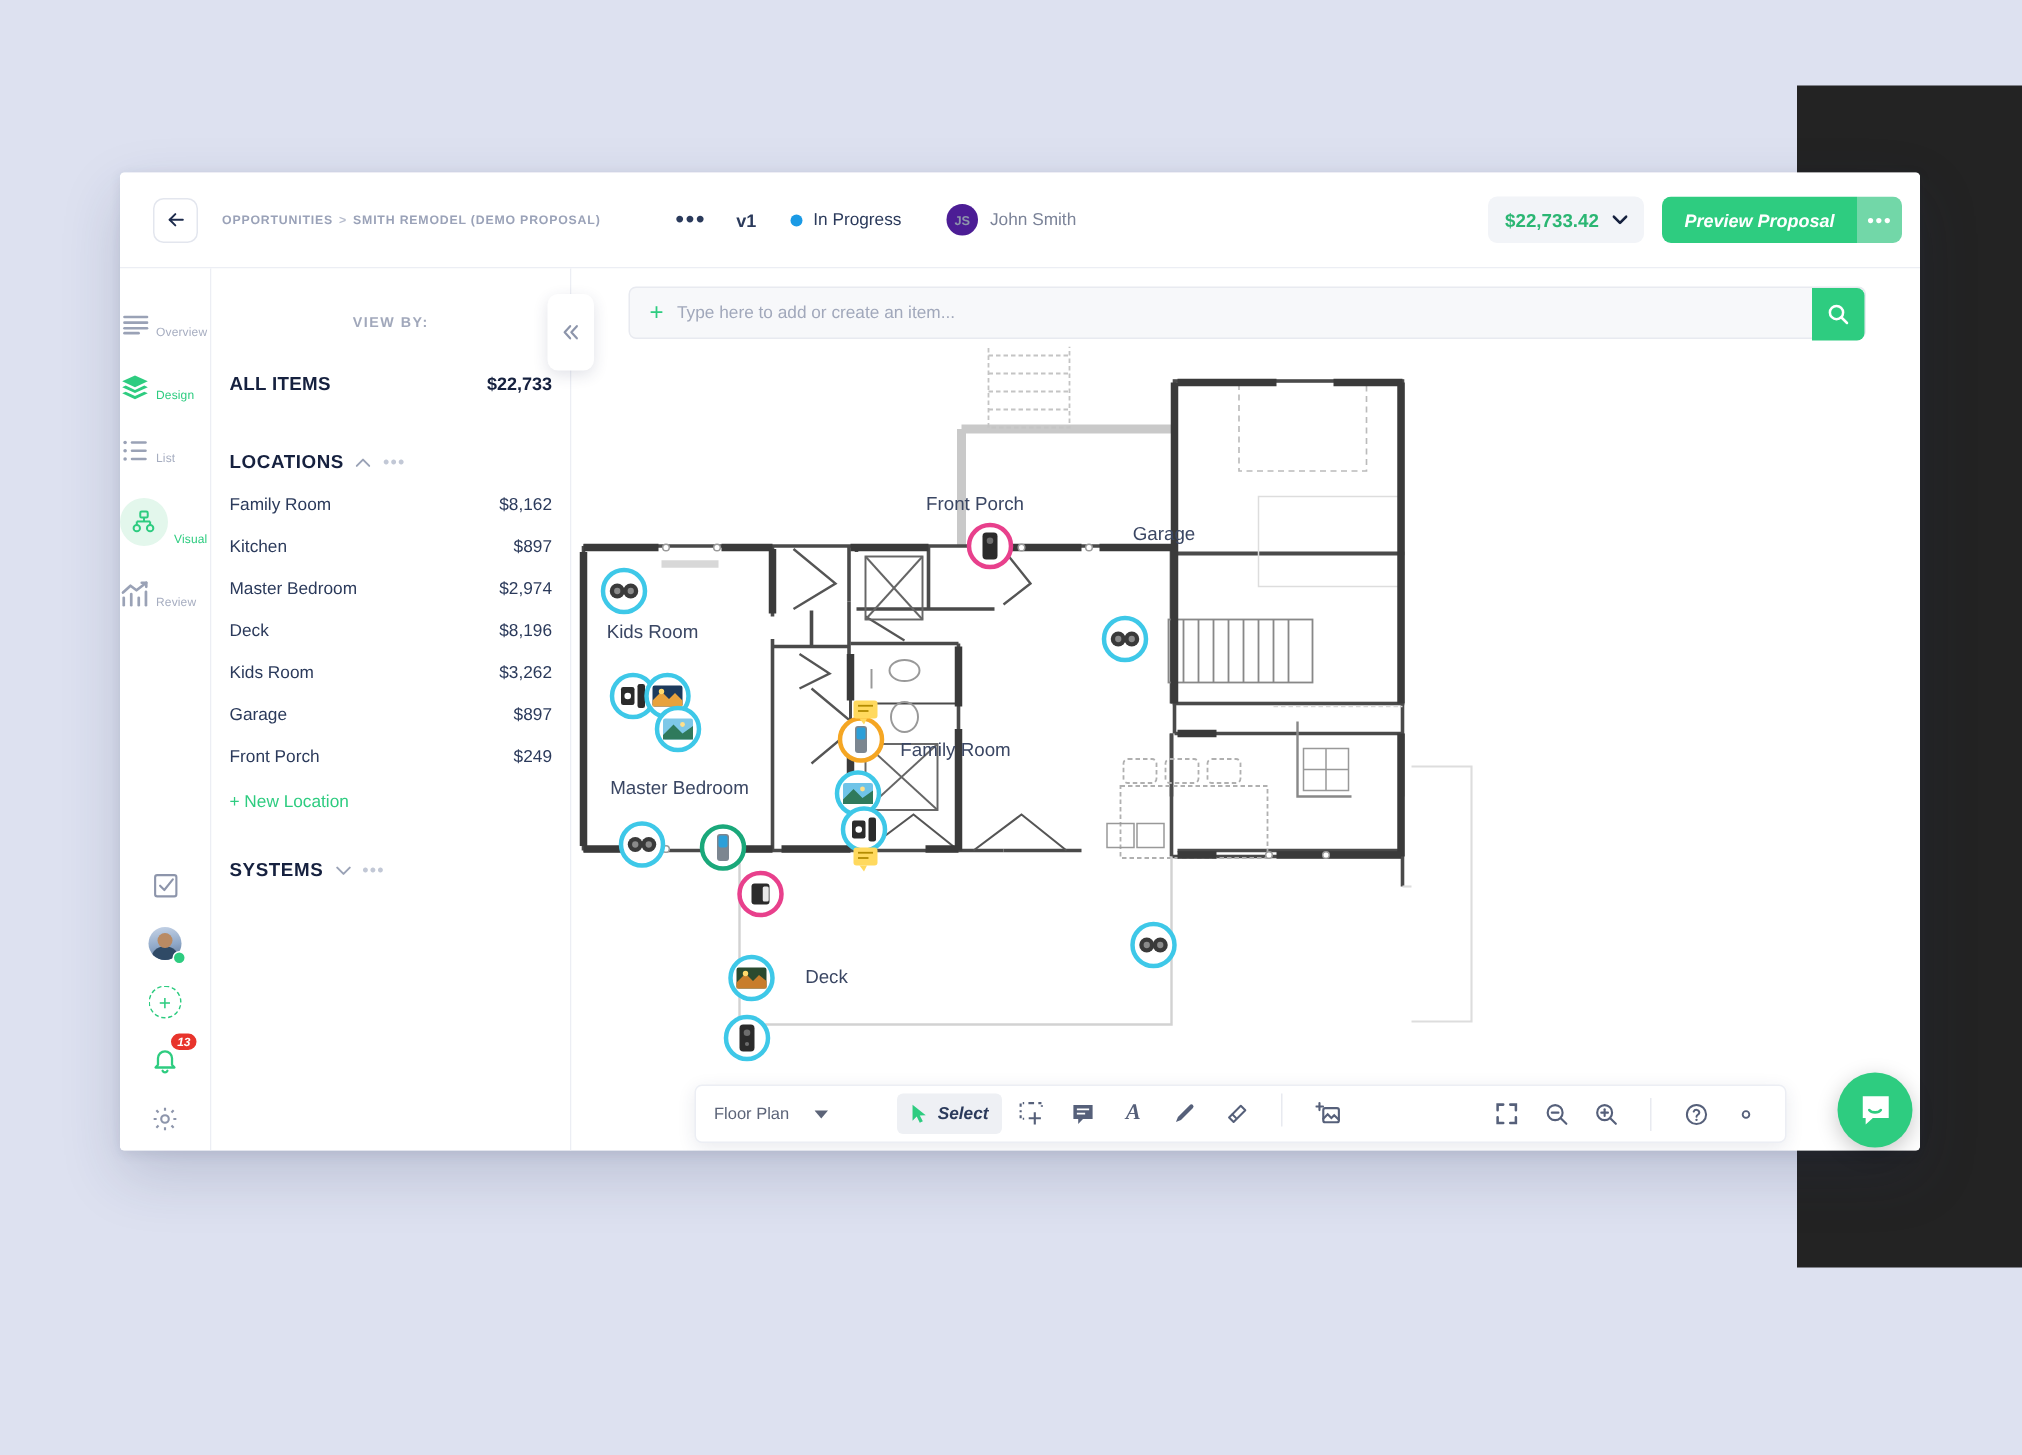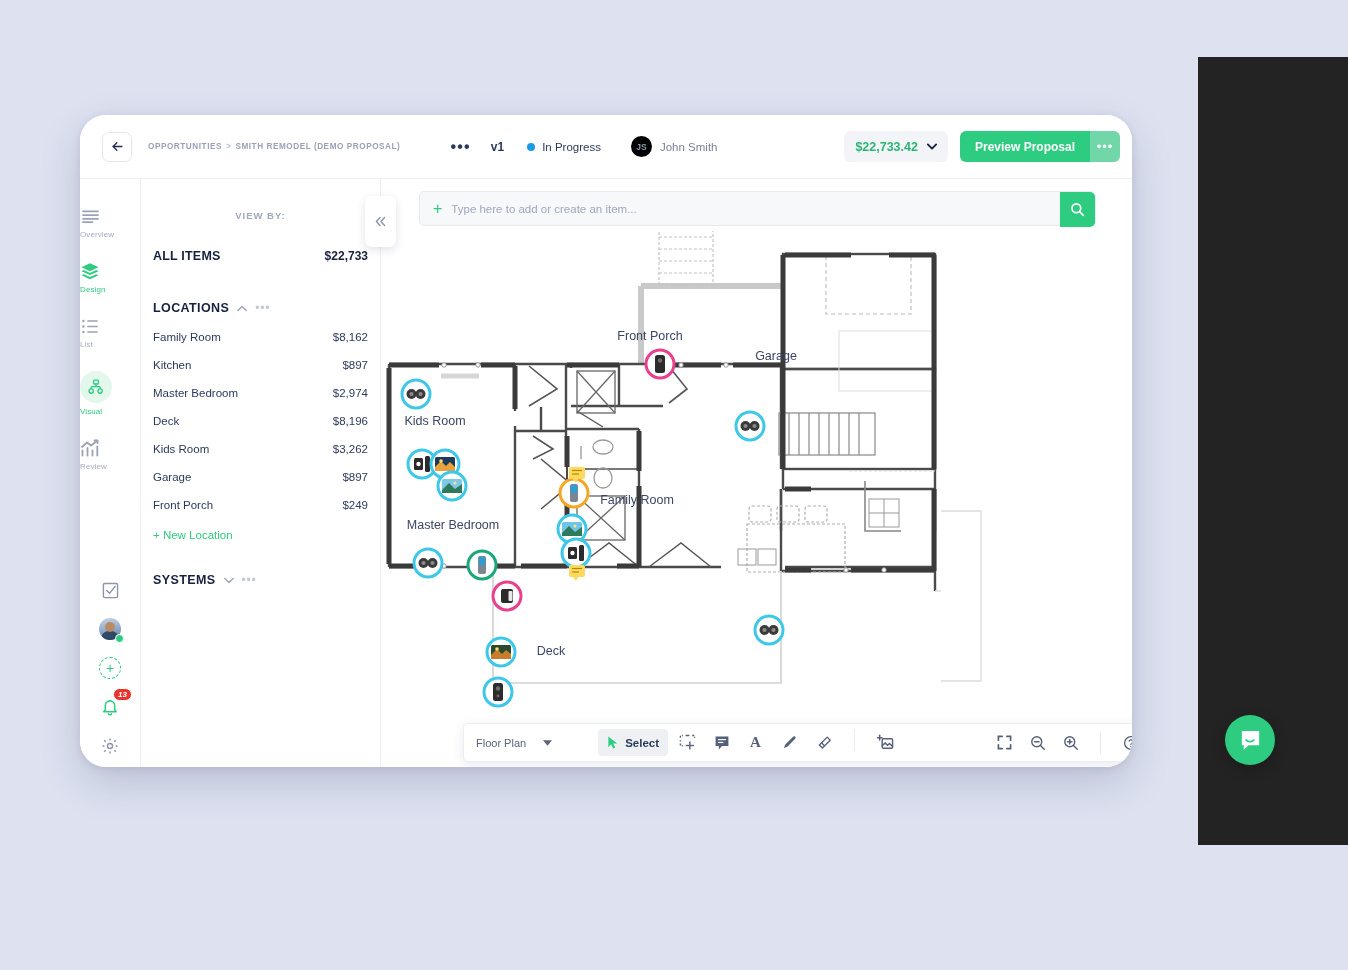--- a/index.html
+++ b/index.html
@@ -9,22 +9,22 @@
     font-family: "Liberation Sans", sans-serif;
     background: #dde1f0;
     overflow: hidden;
   }
   #root { position: relative; width: 1348px; height: 970px; background: #dde1f0; }
 
   .dark-block { position: absolute; left: 1198px; top: 57px; width: 150px; height: 788px; background: #232323; }
 
   
   .app-window {
-    position: absolute; left: 80px; top: 115px; width: 1052px; height: 652px;
-    background: #ffffff; border-radius: 26px;
+    position: absolute; left: 80px; top: 115px; width: 1200px; height: 652px;
+    background: #ffffff; border-radius: 3px;
     box-shadow: 0 16px 40px rgba(40,50,90,.18), 0 2px 8px rgba(40,50,90,.10);
     overflow: hidden;
   }
 
   
   .header { position: relative; height: 63px; background: #fff; display: flex; align-items: center; padding: 0 12px 0 22px; }
   .back-btn {
     width: 30px; height: 30px; border: 1px solid #e3e6ee; border-radius: 7px;
     background: #fff; display: flex; align-items: center; justify-content: center;
     cursor: pointer; flex: 0 0 auto; color: #1d2b4c;
@@ -32,40 +32,40 @@
   .title-block { margin-left: 16px; display: flex; flex-direction: column; justify-content: center; }
   .breadcrumb { font-size: 8.2px; letter-spacing: .55px; color: #9aa2b8; font-weight: 700; white-space: nowrap; }
   .breadcrumb .sep { margin: 0 4px; color: #b6bccd; }
   .page-title { font-size: 17.5px; font-weight: 700; color: #16213f; letter-spacing: -.3px; margin-top: 3px; white-space: nowrap; }
 
   .hdr-dots { margin-left: 50px; color: #2b3a5b; font-size: 16px; letter-spacing: 1.2px; line-height: 1; cursor: pointer; font-weight: 700; }
   .version { margin-left: 20px; font-size: 12px; color: #2b3a5b; font-weight: 600; }
   .status { margin-left: 23px; display: flex; align-items: center; gap: 7px; font-size: 11.5px; color: #2b3a5b; }
   .status .dot { width: 8px; height: 8px; border-radius: 50%; background: #1b9ae5; display: inline-block; }
   .owner { margin-left: 30px; display: flex; align-items: center; gap: 8px; }
-  .avatar { width: 21px; height: 21px; border-radius: 50%; background: #000000; color: #8d95ab; font-size: 8.5px; display: flex; align-items: center; justify-content: center; font-weight: 600; }
+  .avatar { width: 21px; height: 21px; border-radius: 50%; background: #4c1d95; color: #8d95ab; font-size: 8.5px; display: flex; align-items: center; justify-content: center; font-weight: 600; }
   .owner-name { font-size: 11.5px; color: #7b8398; }
 
   .hdr-right { margin-left: auto; display: flex; align-items: center; gap: 12px; }
   .amount-chip {
     background: #f2f4f8; border-radius: 6px; height: 31px; padding: 0 11px;
     display: flex; align-items: center; gap: 9px; cursor: pointer;
   }
   .amount-chip .amt { color: #2bb673; font-weight: 700; font-size: 12.5px; }
   .amount-chip .chev { color: #16213f; font-size: 9px; }
-  .preview-group { display: flex; align-items: flex-start; border-radius: 6px; overflow: hidden; height: 31px; }
+  .preview-group { display: flex; align-items: flex-start; border-radius: 6px; overflow: hidden; height: 31px; font-style: italic; }
   .preview-btn { background: #2ecc80; color: #fff; font-size: 12px; font-weight: 700; padding: 0 15px; height: 100%; display: flex; align-items: center; cursor: pointer; border: none; }
   .preview-more { background: #72d7a8; color: #fff; width: 30px; height: 100%; display: flex; align-items: center; justify-content: center; font-size: 13px; letter-spacing: 1px; cursor: pointer; }
 
   
   .app-body { display: flex; height: 589px; border-top: 1px solid #eceef4; }
 
   
   .rail { width: 61px; background: #fff; border-right: 1px solid #eceef4; display: flex; flex-direction: column; align-items: center; padding-top: 16px; position: relative; flex: 0 0 61px; }
-  .rail-item { width: 100%; display: flex; flex-direction: column; align-items: flex-start; gap: 4px; padding: 11px 0; cursor: pointer; position: relative; }
+  .rail-item { width: 100%; display: flex; flex-direction: row; align-items: flex-end; gap: 4px; padding: 11px 0; cursor: pointer; position: relative; }
   .rail-label { font-size: 8px; color: #a6adc0; letter-spacing: .1px; }
   .rail-item.active .rail-label { color: #2ecc80; }
   .rail-icon { width: 20px; height: 20px; display: flex; align-items: center; justify-content: center; color: #9aa2b6; }
   .rail-item.active .rail-icon { color: #2ecc80; }
   .rail-item.visual .rail-icon-wrap { width: 32px; height: 32px; border-radius: 50%; background: #e3f7ec; display: flex; align-items: center; justify-content: center; }
   .rail-bottom { margin-top: auto; width: 100%; display: flex; flex-direction: column; align-items: center; gap: 13px; padding-bottom: 8px; }
   .rail-b-item { cursor: pointer; position: relative; display: flex; align-items: center; justify-content: center; width: 26px; height: 26px; color: #8d95ab; }
   .user-chip { position: relative; width: 22px; height: 22px; border-radius: 50%; background: linear-gradient(170deg,#c8d5e8 0%, #8fa8c8 55%, #5e7696 100%); overflow: hidden; }
   .user-chip::after { content:""; position:absolute; left: 6px; top: 4px; width: 10px; height: 10px; border-radius: 50%; background: #b98a63; }
   .user-chip::before { content:""; position:absolute; left: 2px; bottom: -3px; width: 18px; height: 12px; border-radius: 8px 8px 0 0; background: #2f4a66; }
@@ -117,21 +117,21 @@
   
   .toolbar {
     position: absolute; left: 0px; bottom: 5px; width: 728px; height: 39px; margin-left: 0;
     background: #fff; border: 1px solid #eceef4; border-radius: 5px;
     box-shadow: 0 3px 12px rgba(40,50,90,.10);
     display: flex; align-items: center; padding: 0 12px; gap: 0;
   }
   .tb-select { display: flex; align-items: center; gap: 17px; font-size: 11px; color: #5c6478; cursor: pointer; }
   .tb-select .cv { font-size: 8px; }
   .tb-divider { width: 1px; height: 22px; background: #e8eaf0; margin: 0 11px; }
-  .tb-tools { display: flex; align-items: flex-start; gap: 5px; margin-left: 46px; }
+  .tb-tools { display: flex; align-items: flex-start; gap: 5px; margin-left: 46px; font-style: italic; }
   .tb-btn { width: 29px; height: 27px; display: flex; align-items: center; justify-content: center; border-radius: 4px; cursor: pointer; color: #56607a; }
   .tb-btn.active-pill { width: auto; padding: 0 9px; background: #eef0f4; gap: 6px; font-size: 11.5px; color: #2b3a5b; font-weight: 600; }
   .tb-right { margin-left: auto; display: flex; align-items: center; gap: 4px; }
 
   svg { display: block; }
 </style>
 </head>
 <body>
 
 <div id="root">

